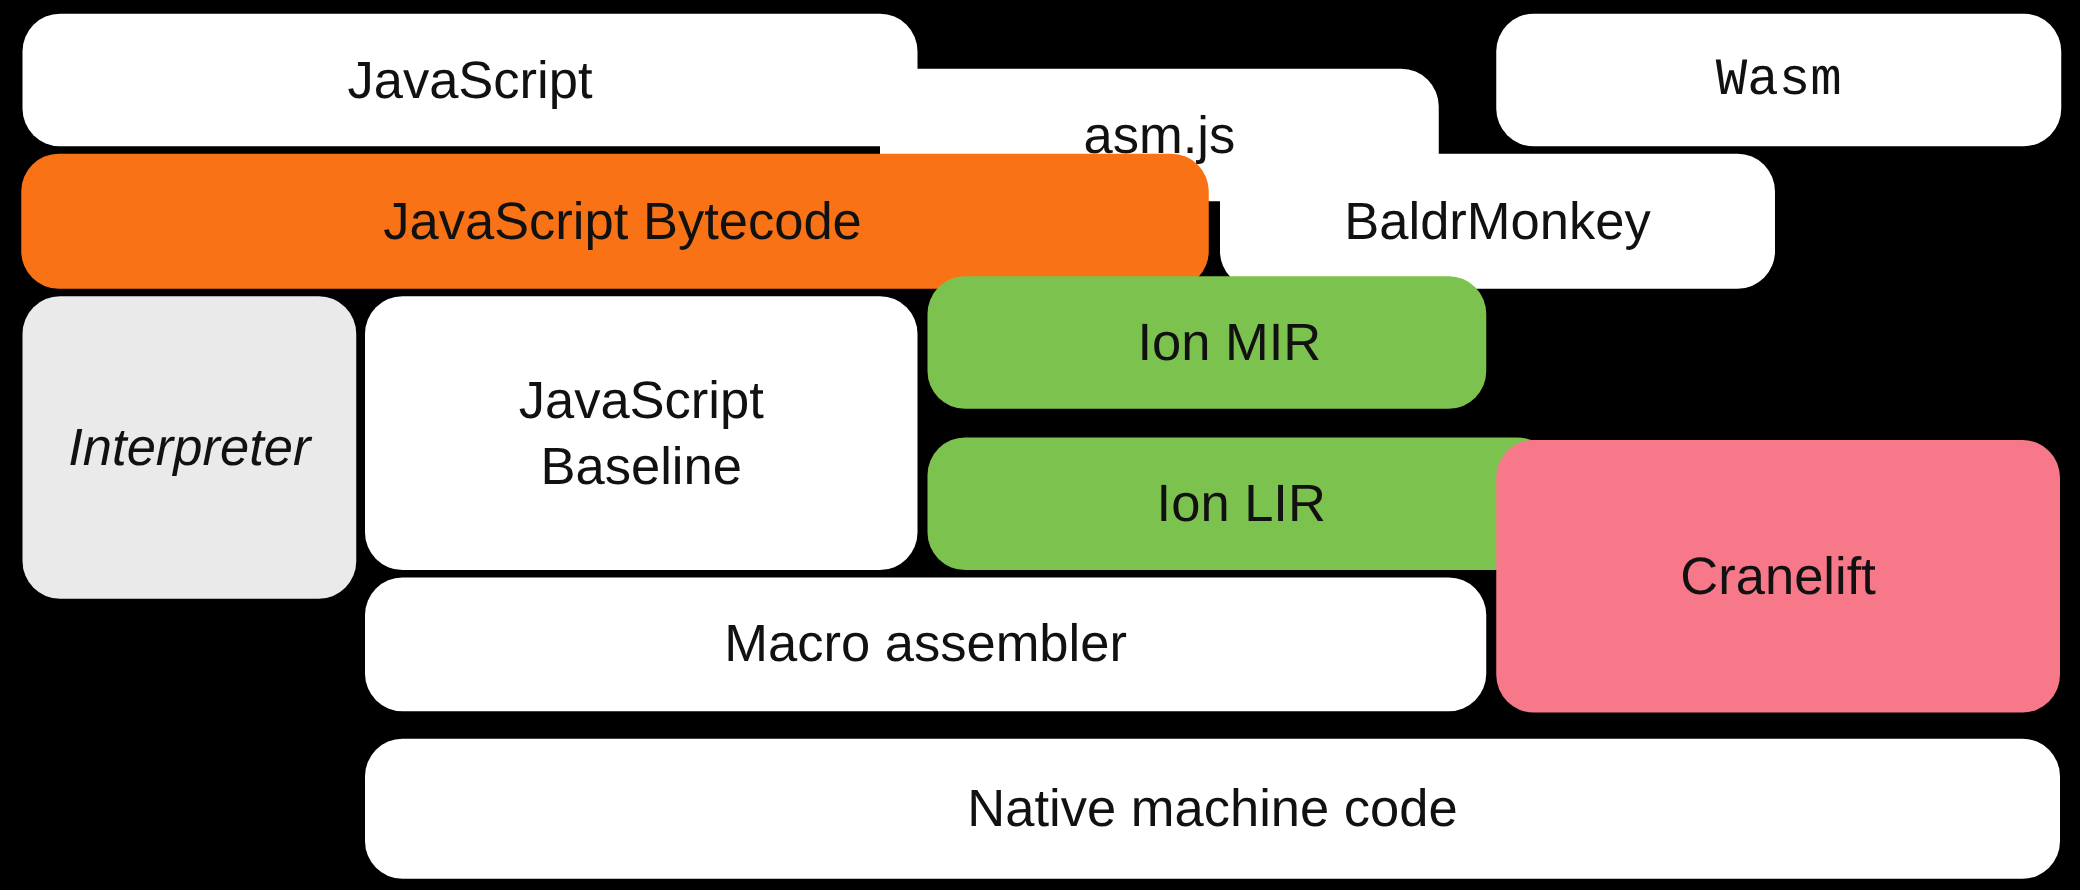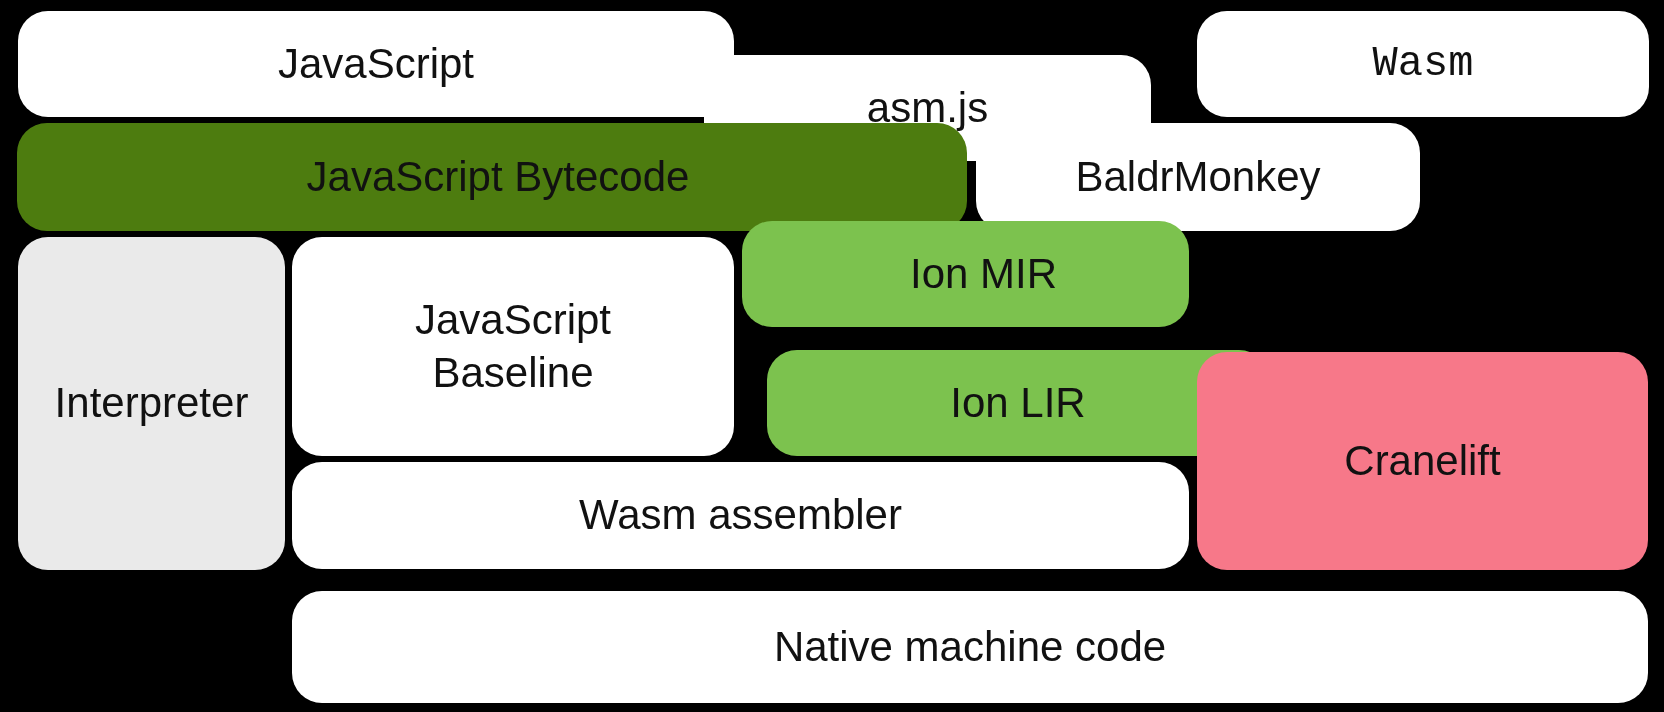--- a/index.html
+++ b/index.html
@@ -29,24 +29,24 @@
     box-sizing: border-box;
   }
   
   #node-javascript      { left: 18px;   top: 11px;  width: 716px; height: 106px; }
   #node-asmjs           { left: 704px;  top: 11px;  width: 447px; height: 106px; margin-top: 44px; }
   #node-wasm            { left: 1197px; top: 11px;  width: 452px; height: 106px; }
   
   #node-bytecode        { left: 17px;   top: 123px; width: 950px; height: 108px; }
   #node-baldrmonkey     { left: 976px;  top: 123px; width: 444px; height: 108px; }
   
-  #node-interpreter     { left: 18px;   top: 237px; width: 267px; height: 333px; }
+  #node-interpreter     { left: 18px;   top: 237px; width: 267px; height: 242px; font-style: italic; }
   #node-baseline        { left: 292px;  top: 237px; width: 442px; height: 219px; }
   #node-ion-mir         { left: 742px;  top: 221px; width: 447px; height: 106px; padding-left: 36px; }
-  #node-ion-lir         { left: 767px;  top: 350px; width: 502px; height: 106px; }
+  #node-ion-lir         { left: 742px;  top: 350px; width: 502px; height: 106px; }
   #node-cranelift       { left: 1197px; top: 352px; width: 451px; height: 218px; }
   
   #node-macro-assembler { left: 292px;  top: 462px; width: 897px; height: 107px; }
   #node-native          { left: 292px;  top: 577px; width: 1356px; height: 112px; }
 </style>
 </head>
 <body>
 
 <div class="canvas" style="background: rgb(0, 0, 0);">
 
@@ -55,21 +55,21 @@
   </div>
 
   <div class="node" id="node-asmjs" style="background: rgb(255, 255, 255);">
     <span>asm.js</span>
   </div>
 
   <div class="node" id="node-wasm" style="background: rgb(255, 255, 255); font-family: Liberation Mono, monospace;">
     <span>Wasm</span>
   </div>
 
-  <div class="node" id="node-bytecode" style="background: #4d7c0f; padding-left: 12px;">
+  <div class="node" id="node-bytecode" style="background: #f97316; padding-left: 12px;">
     <span>JavaScript Bytecode</span>
   </div>
 
   <div class="node" id="node-baldrmonkey" style="background: rgb(255, 255, 255);">
     <span>BaldrMonkey</span>
   </div>
 
   <div class="node" id="node-interpreter" style="background: rgb(234, 234, 234);">
     <span>Interpreter</span>
   </div>
@@ -85,20 +85,20 @@
 
   <div class="node" id="node-ion-lir" style="background: rgb(124, 194, 78);">
     <span>Ion LIR</span>
   </div>
 
   <div class="node" id="node-cranelift" style="background: rgb(247, 120, 137);">
     <span>Cranelift</span>
   </div>
 
   <div class="node" id="node-macro-assembler" style="background: rgb(255, 255, 255);">
-    <span>Wasm assembler</span>
+    <span>Macro assembler</span>
   </div>
 
   <div class="node" id="node-native" style="background: rgb(255, 255, 255); margin-top: 14px;">
     <span>Native machine code</span>
   </div>
 
 </div>
 
 </body></html>

